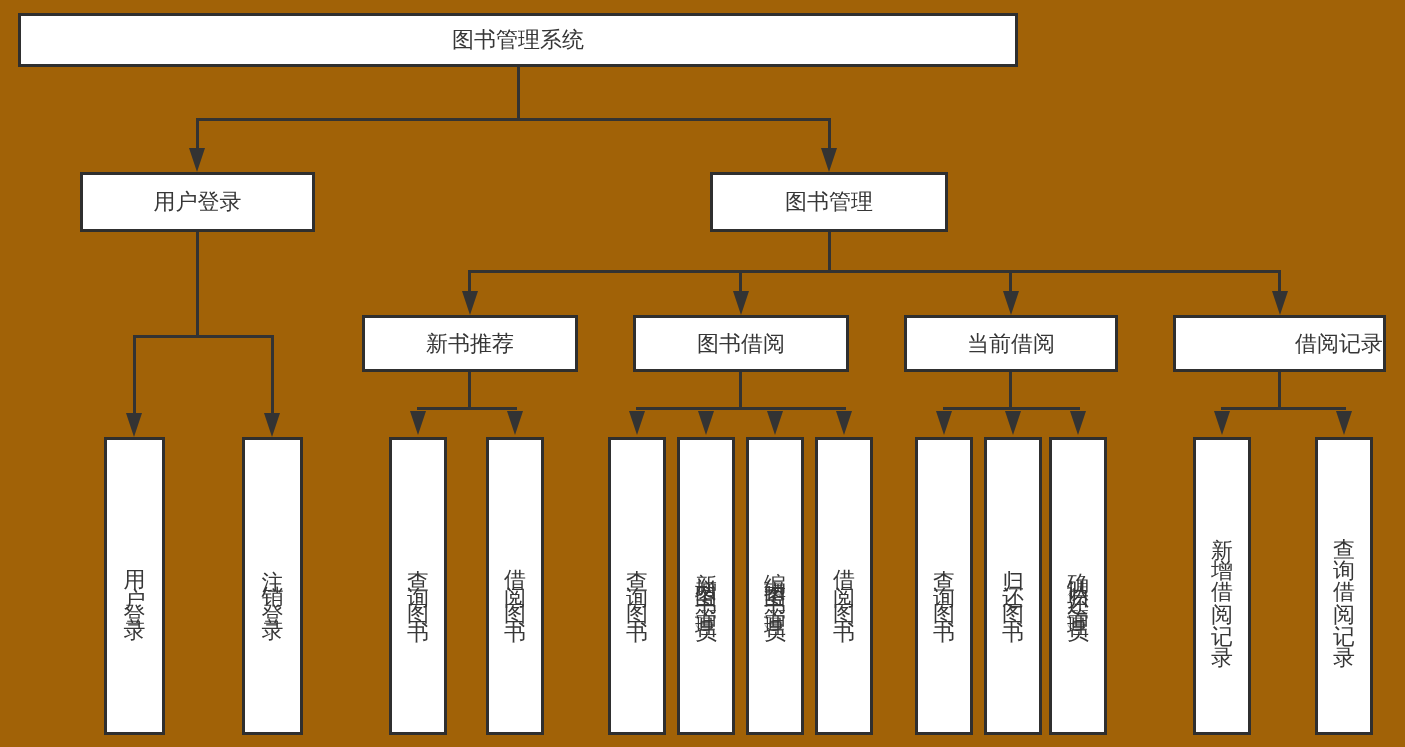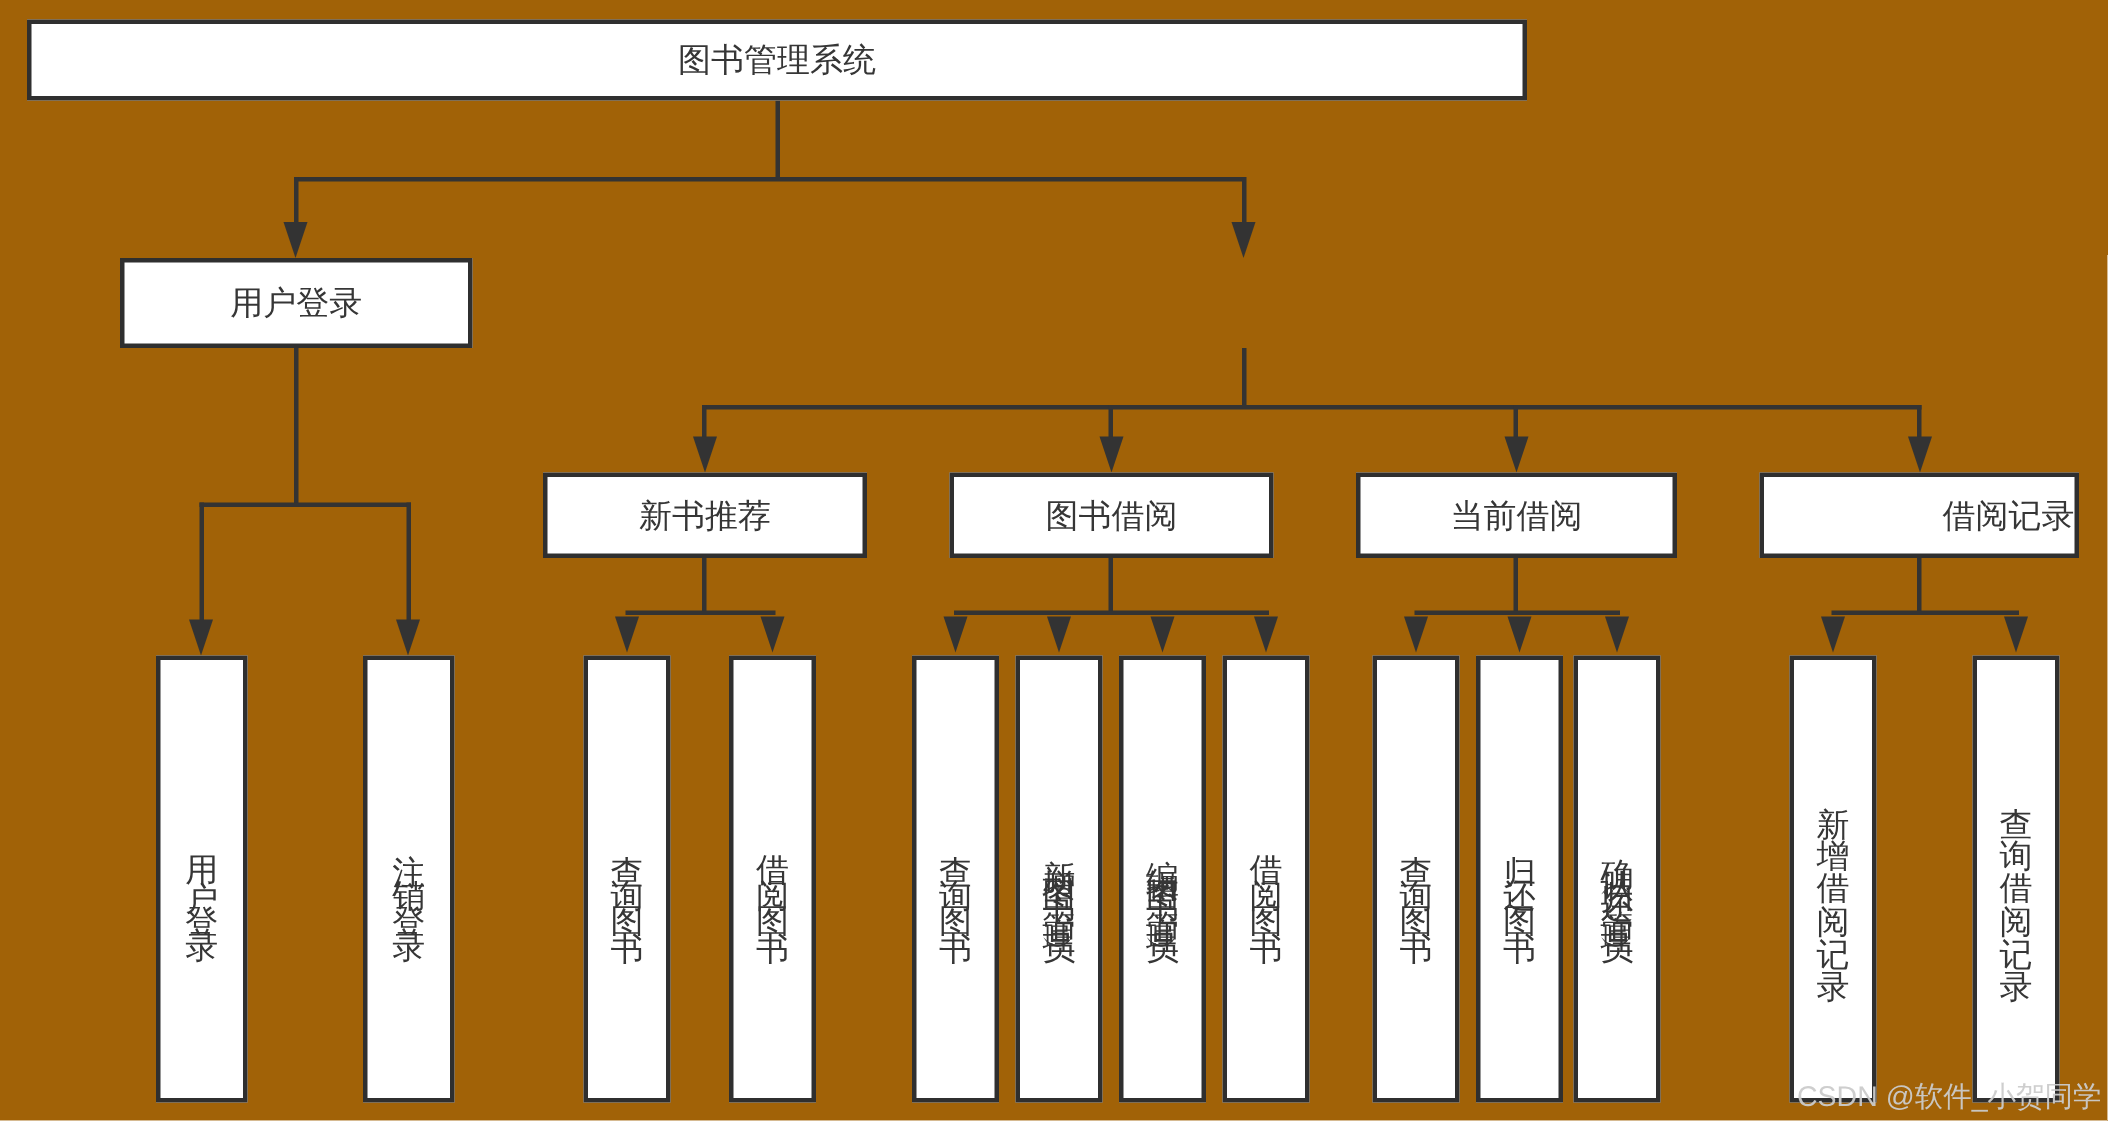--- a/index.html
+++ b/index.html
@@ -126,20 +126,23 @@
   <div class="arrow" style="left:1336px; top:411px;"></div>
 
   <div class="box" style="left:18px; top:13px; width:1000px; height:54px;">
     <span>图书管理系统</span>
   </div>
 
   <div class="box" style="left:80px; top:172px; width:235px; height:60px;">
     <span>用户登录</span>
   </div>
 
+  <div class="box" style="left:710px; top:172px; width:238px; height:60px;">
+    <span>图书管理</span>
+  </div>
 
   <div class="box" style="left:362px; top:315px; width:216px; height:57px;text-align:right;">
     <span>新书推荐</span>
   </div>
 
   <div class="box" style="left:633px; top:315px; width:216px; height:57px;">
     <span>图书借阅</span>
   </div>
 
   <div class="box" style="left:904px; top:315px; width:214px; height:57px;">
@@ -187,15 +190,14 @@
     <span class="vtext ls9">确认归还（管理员）</span>
   </div>
 
   <div class="box leaf" style="left:1193px; width:58px;">
     <span class="vtext ls6">新增借阅记录</span>
   </div>
   <div class="box leaf" style="left:1315px; width:58px;">
     <span class="vtext ls6">查询借阅记录</span>
   </div>
 
-  <div class="watermark">CSDN @软件_小贺同学</div>
 
 </div>
 
 </body></html>

